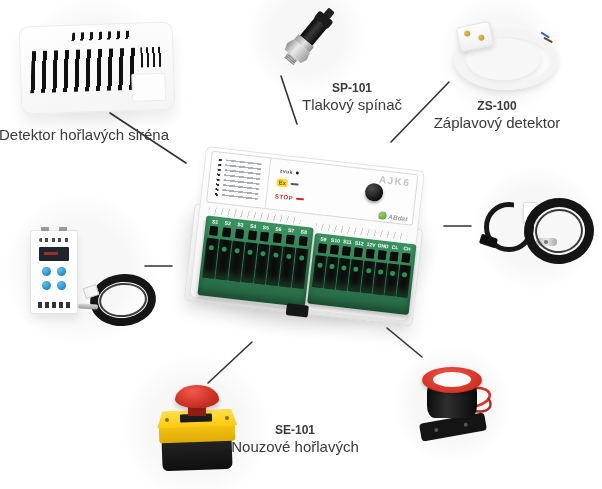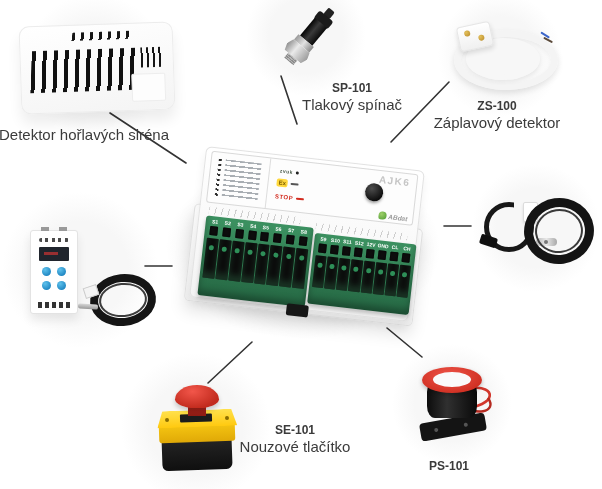--- a/index.html
+++ b/index.html
@@ -372,22 +372,21 @@
     <div class="code">SP-101</div>
     <div class="desc">Tlakový spínač</div>
   </div>
   <div class="node-label" style="left:497px;top:99px;">
     <div class="code">ZS-100</div>
     <div class="desc">Záplavový detektor</div>
   </div>
   <div class="node-label" style="left:535px;top:280px;">
   </div>
   <div class="node-label" style="left:449px;top:459px;">
-    <div class="code">PS-101</div>
   </div>
   <div class="node-label" style="left:295px;top:415px;margin-top:8px;">
     <div class="code">SE-101</div>
-    <div class="desc">Nouzové tlačítko</div>
+    <div class="desc">Nouzové hořlavých</div>
   </div>
   <div class="node-label" style="left:73px;top:331px;">
   </div>
 
 </div>
 
 </body></html>

